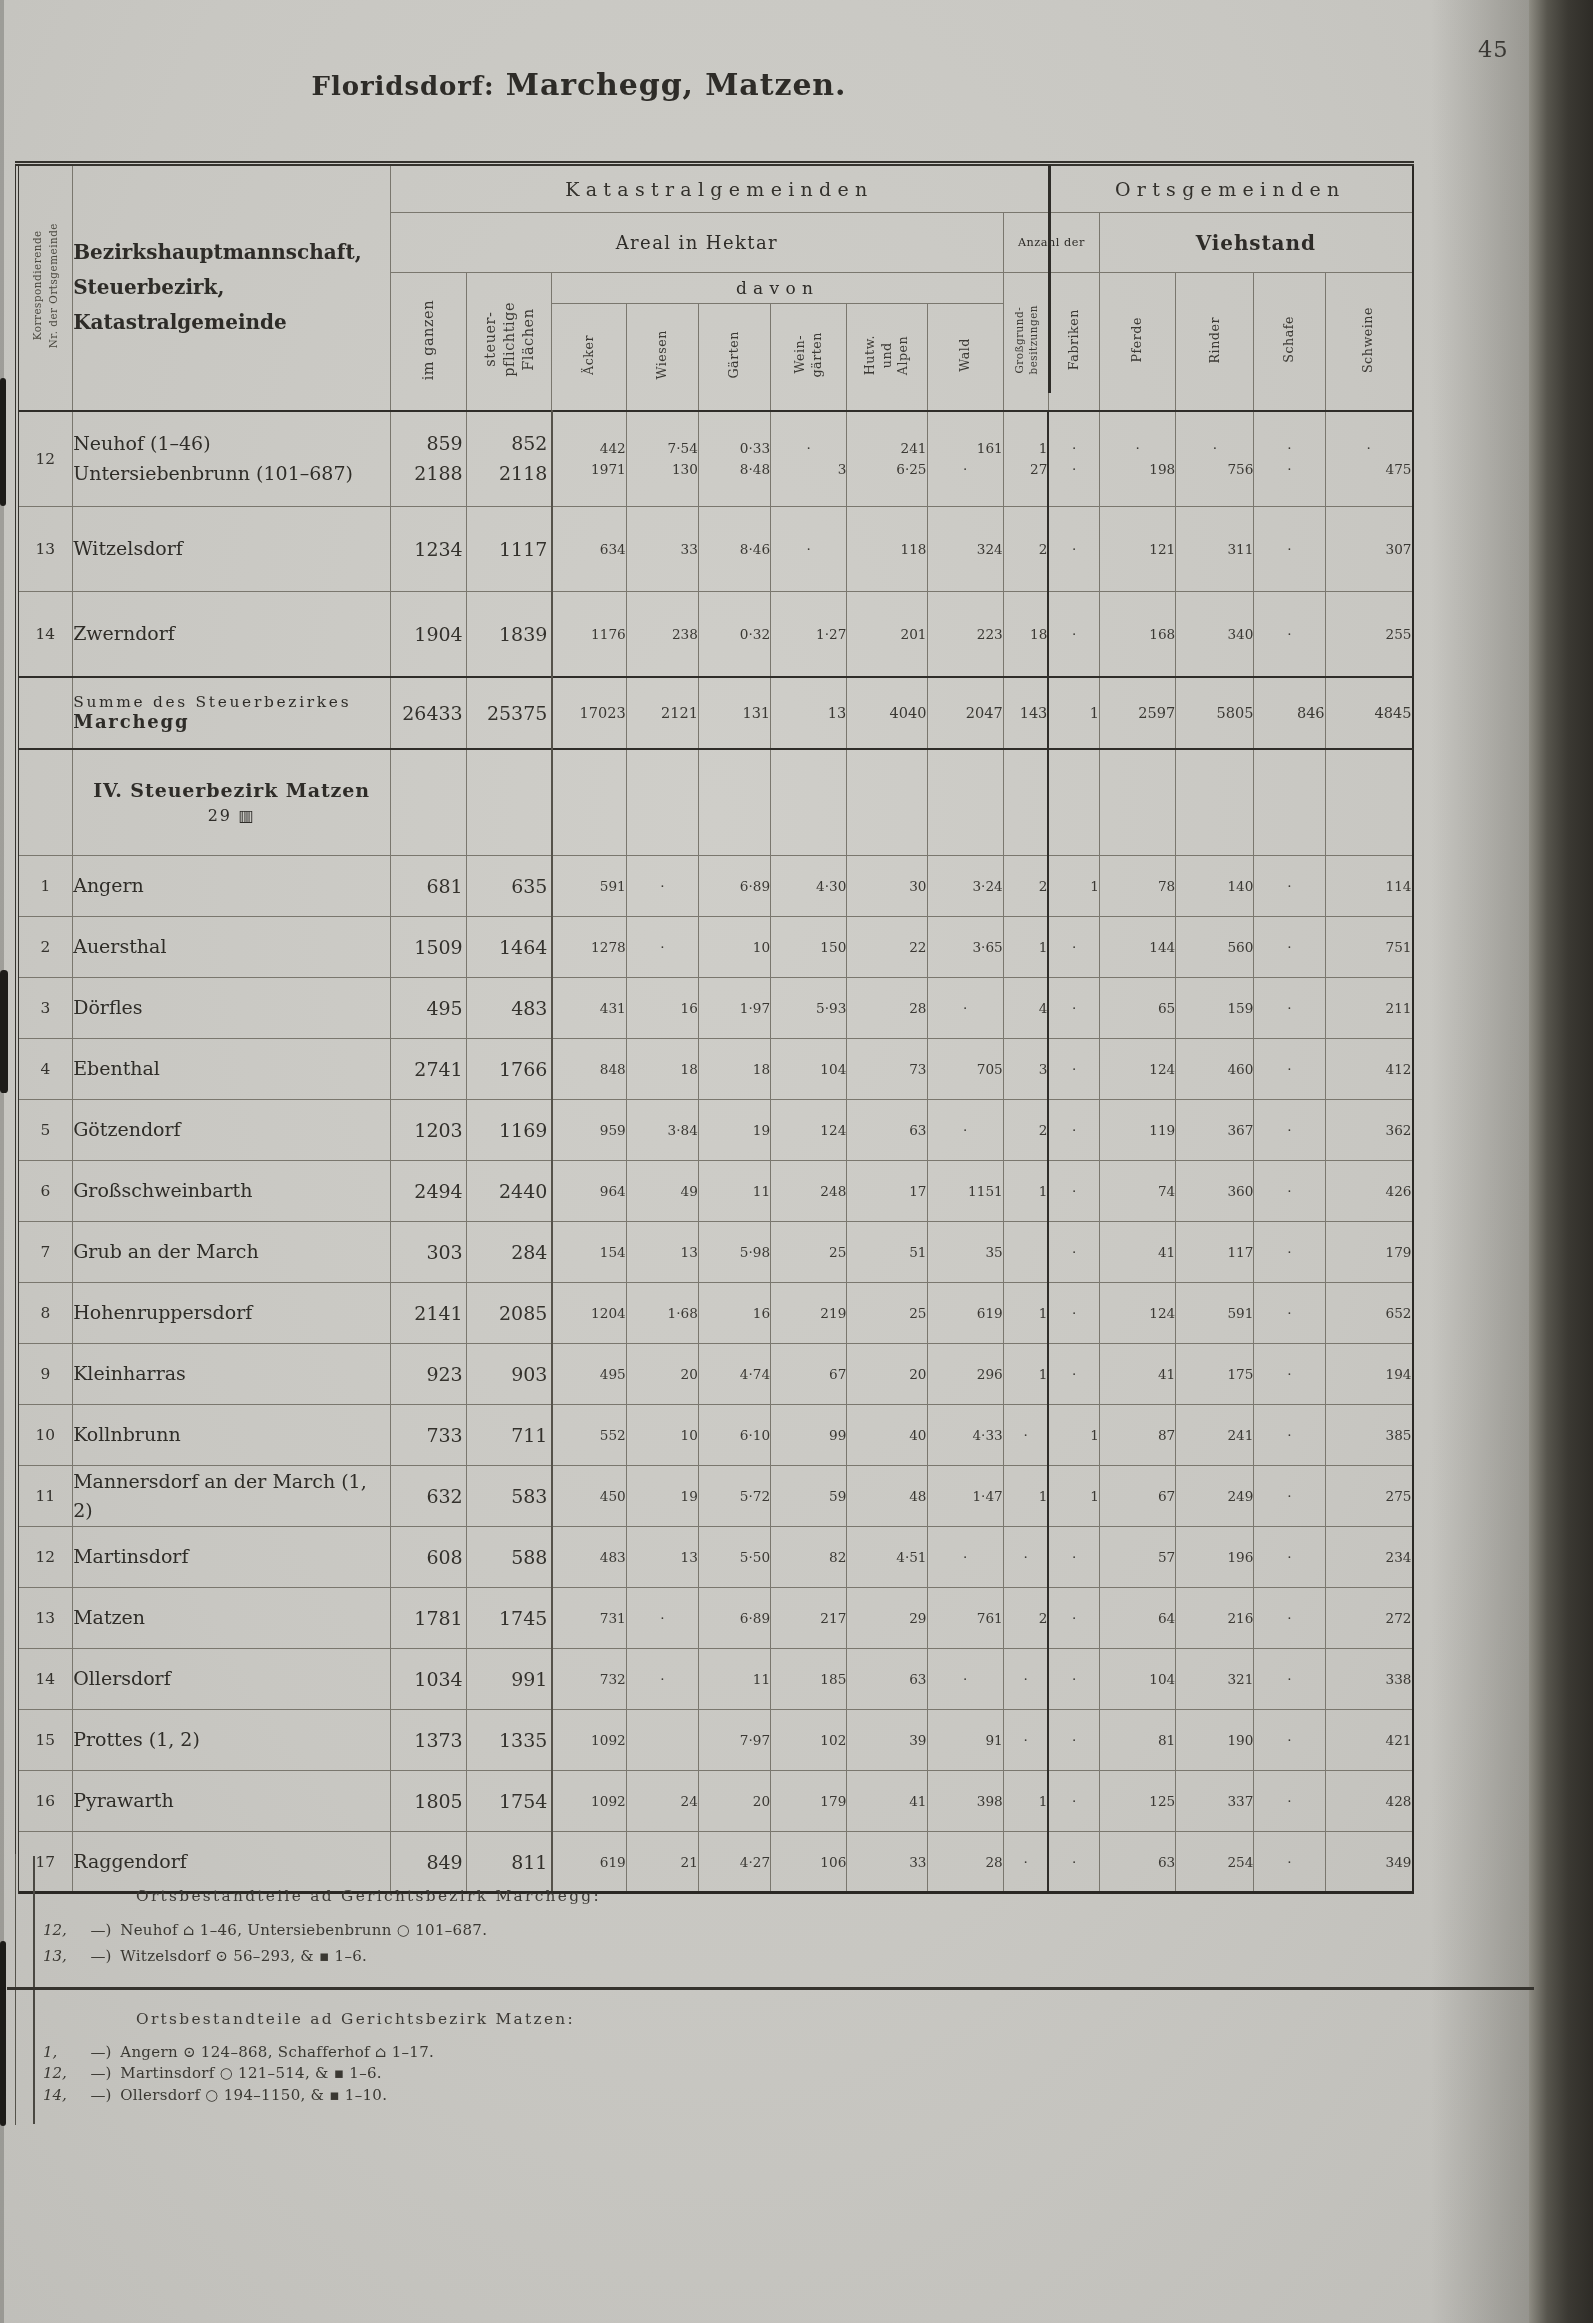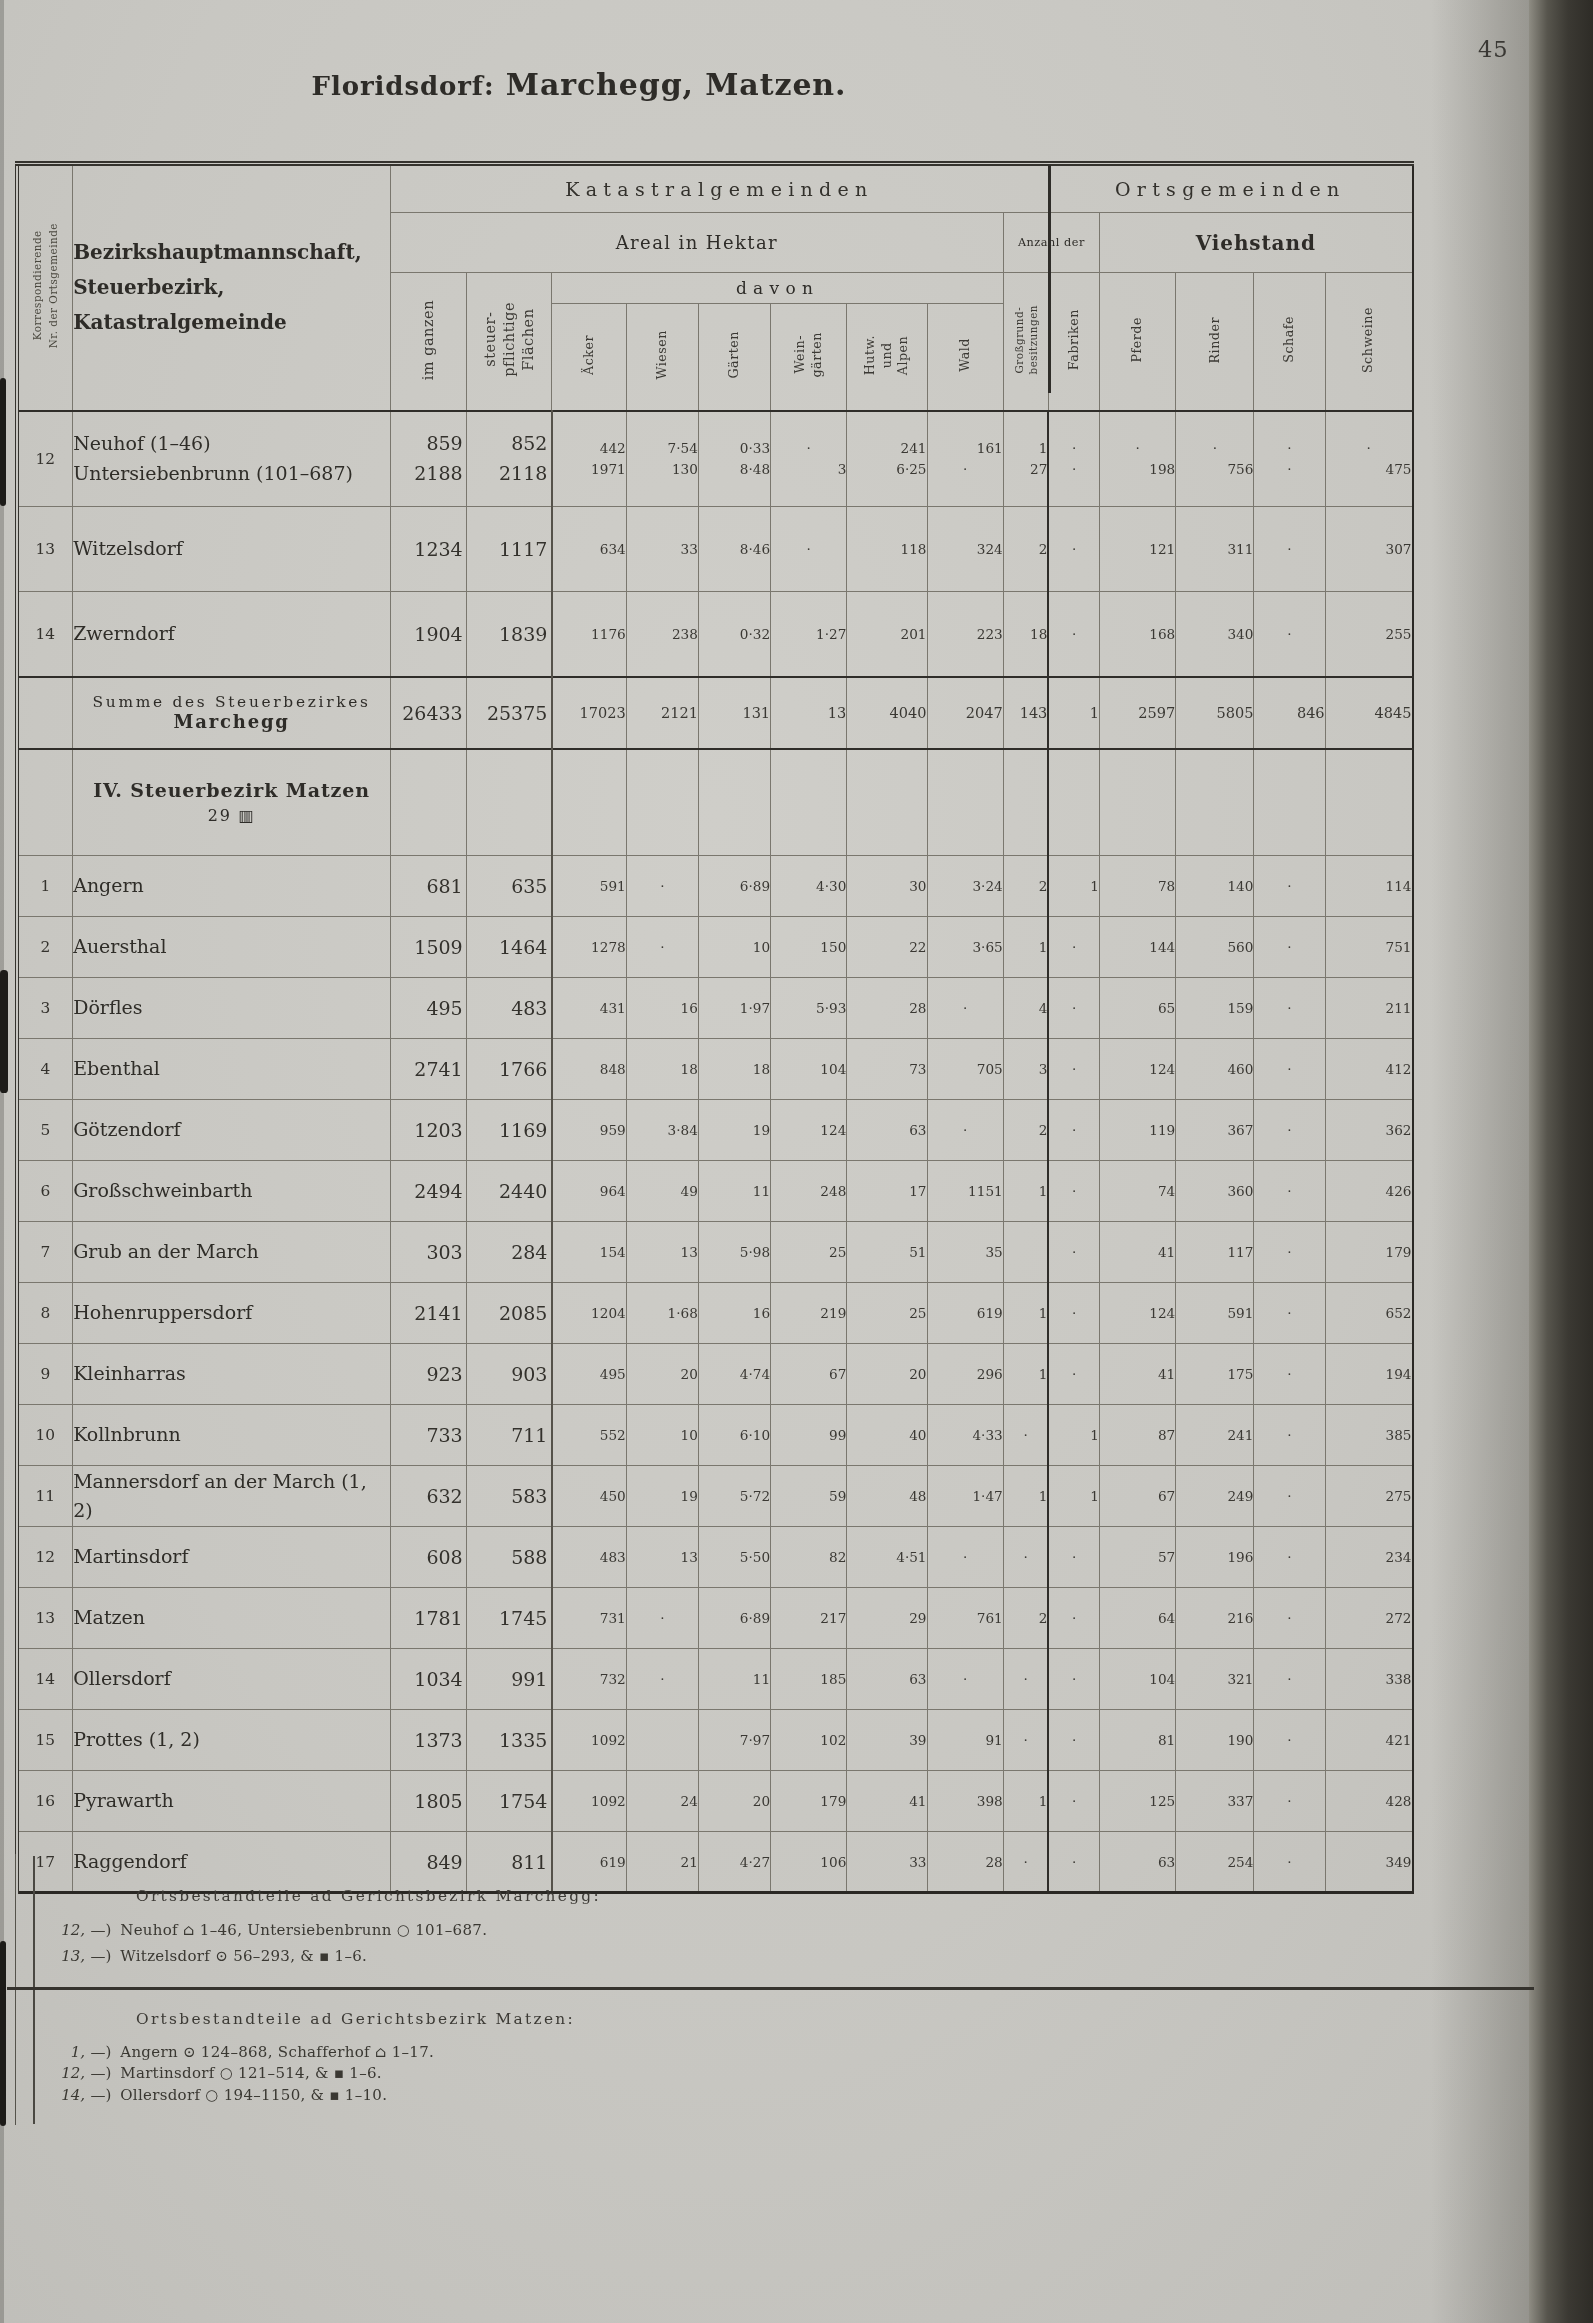--- a/index.html
+++ b/index.html
@@ -60,37 +60,37 @@
   .dec{}
   .ln{text-align:right;line-height:1.55;}
   .ln.dot{text-align:center;}
   td.c0{border-left:1.8px solid #3c3a34;}
   td.c2{border-left:2.7px double #55524a;}
   td.c9{border-left:2.7px solid #2f2d29;}
 
   tr.lg{height:85px;} tr.sm{height:61px;} tr.double{height:96px;}
   tr.sum{height:72px;}
   tr.sum td{border-top:2.7px solid #2f2d29;border-bottom:2.7px solid #2f2d29;}
-  .sumname{text-align:center;padding-left:0;}
+  .sumname{text-align:left;padding-left:0;}
   .sum1{font-size:15.4px;letter-spacing:2.7px;}
   .sum2{font-size:18px;font-weight:bold;letter-spacing:1.8px;}
   .sumval{font-size:14.5px;}
   .sumval.big{font-size:19px;}
   tr.section{height:107px;}
   tr.section td{border-top:none;}
   .seccell{text-align:center;padding-left:0;}
   .sec1{font-size:19px;font-weight:bold;letter-spacing:0.9px;}
   .sec2{font-size:16px;margin-top:5.4px;letter-spacing:1.8px;}
 
   .hdrdiv{position:absolute;left:1048px;top:165px;width:2.7px;height:228px;background:#2f2d29;}
 
   
   .fnhdr{position:absolute;left:136px;font-size:15.4px;letter-spacing:2.3px;color:#3c3a35;}
   .fnitem{position:absolute;left:43px;font-size:15px;color:#3a3832;white-space:nowrap;}
-  .fnnr{display:inline-block;width:42px;text-align:right;font-style:italic;}
+  .fnnr{display:inline-block;width:42px;font-style:italic;}
   .fndash{margin:0 9px 0 5.4px;}
   .fntext{letter-spacing:0.3px;}
   .fnsep{position:absolute;left:7.2px;top:1987px;width:1527px;height:2.7px;background:#35332e;}
   .fnline0{position:absolute;left:14.5px;top:1854px;width:0.9px;height:271px;background:#55534b;}
   .fnline1{position:absolute;left:33px;top:1856px;width:1.8px;height:268px;background:#4a4842;}
 </style>
 </head>
 <body>
 
 <div class="page">

